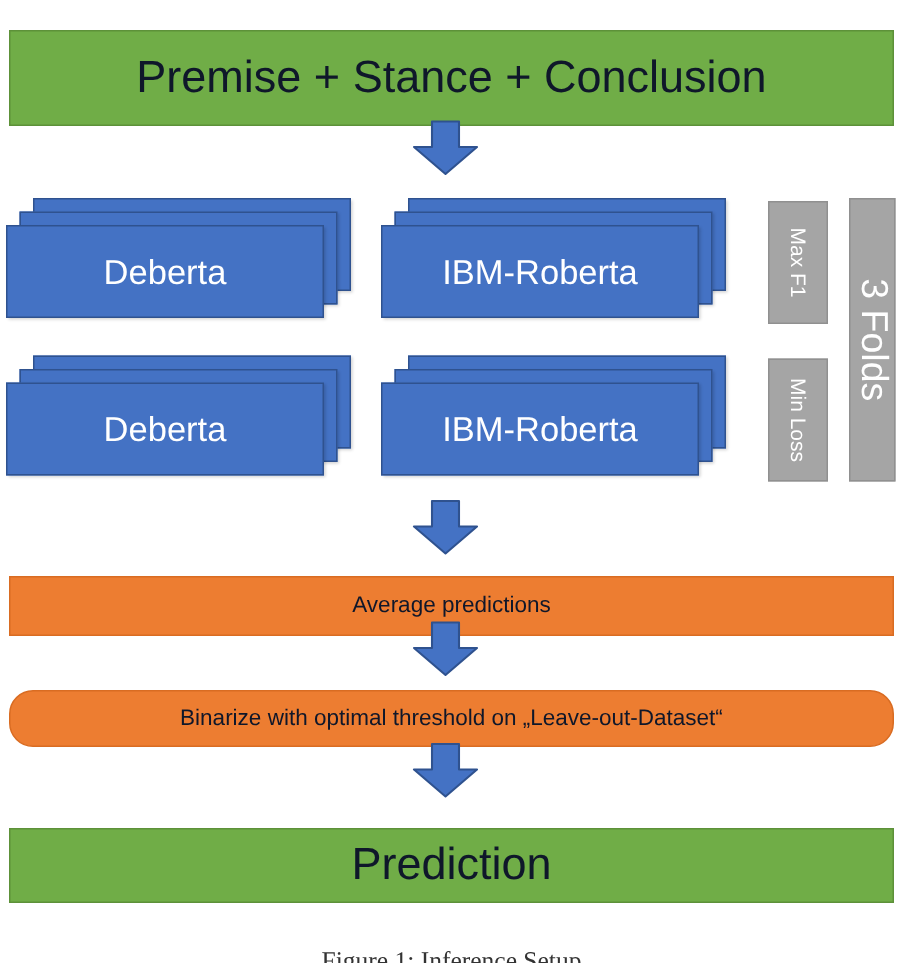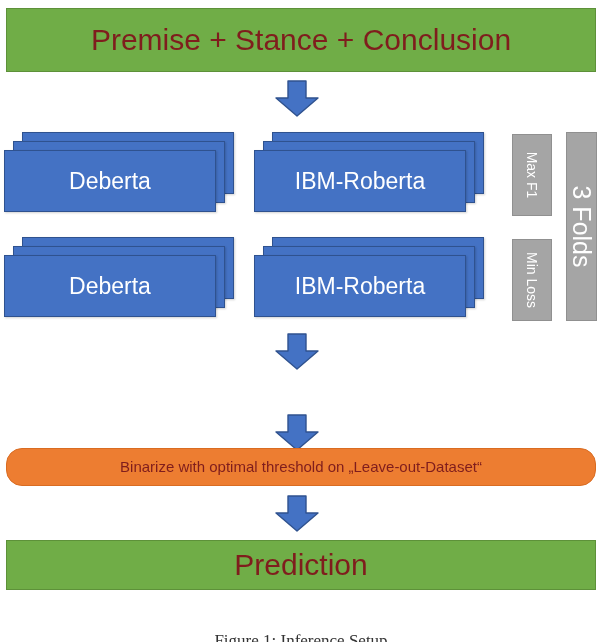--- a/index.html
+++ b/index.html
@@ -21,24 +21,25 @@
     overflow: hidden;
   }
 
   
   .block {
     position: absolute;
     box-sizing: border-box;
     display: flex;
     align-items: center;
     justify-content: center;
-    color: #7f1d1d;
+    color: #0f172a;
     text-align: center;
     line-height: 1.05;
     white-space: nowrap;
+    margin-top: 12px;
   }
 
   .green {
     background: #70AD47;
     border: 1px solid #5d9139;
   }
 
   .orange {
     background: #ED7D31;
     border: 1px solid #d96c22;
@@ -236,20 +237,21 @@
   <div class="vlabel" id="label-folds">
     <span>3 Folds</span>
   </div>
 
   <div class="arrow" id="arrow-2">
     <svg viewBox="0 0 46 38" xmlns="http://www.w3.org/2000/svg">
       <polygon points="14,1 32,1 32,18 44,18 23,36 2,18 14,18" fill="#4472C4" stroke="#2f528f" stroke-width="1.4" stroke-linejoin="round"></polygon>
     </svg>
   </div>
 
+  <div class="block orange" id="average-box">Average predictions</div>
 
   <div class="arrow" id="arrow-3">
     <svg viewBox="0 0 46 38" xmlns="http://www.w3.org/2000/svg">
       <polygon points="14,1 32,1 32,18 44,18 23,36 2,18 14,18" fill="#4472C4" stroke="#2f528f" stroke-width="1.4" stroke-linejoin="round"></polygon>
     </svg>
   </div>
 
   <div class="block orange" id="binarize-box">Binarize with optimal threshold on „Leave-out-Dataset“</div>
 
   <div class="arrow" id="arrow-4">

